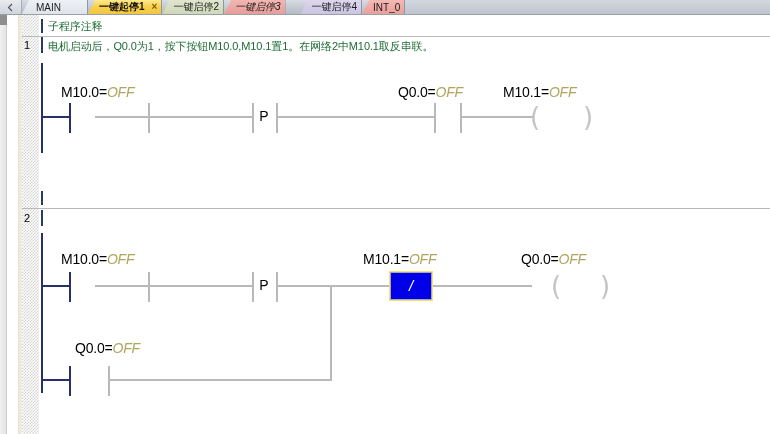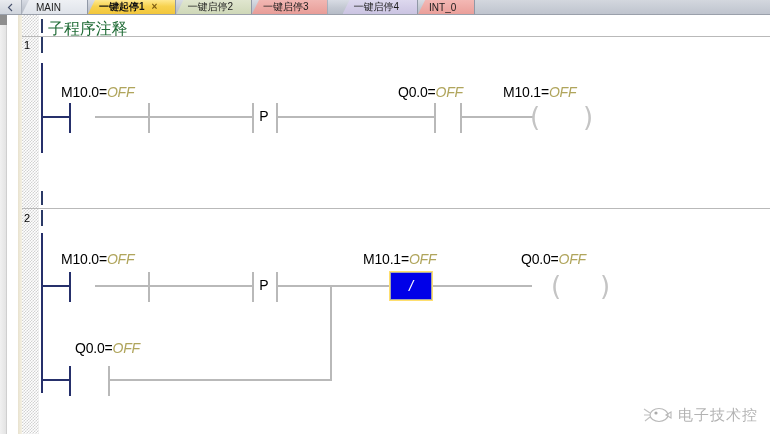--- a/index.html
+++ b/index.html
@@ -31,41 +31,41 @@
     background: linear-gradient(180deg,#e9ebef 0%, #cfd4dc 100%);
     border-right: 1px solid #a9afba;
     display: flex; align-items: center; justify-content: center;
     font-size: 8px; color: #45506b;
     line-height: 1;
   }
   .navbtn svg { display:block; }
 
   .tab {
     height: 14px;
-    padding: 0 18px 0 11px;
+    padding: 0 4px 0 11px;
     display: flex; align-items: center;
     font-size: 10px;
     color: #1b1b1b;
     white-space: nowrap;
     position: relative;
     border-right: 1px solid #9098a6;
     clip-path: polygon(7px 0, 100% 0, 100% 100%, 0 100%);
   }
   .tab.main {
     background: linear-gradient(180deg,#eef0f4 0%, #dfe3ea 100%);
     color:#1c1c1c;
     padding: 0 26px 0 14px;
   }
   .tab.active {
     background: linear-gradient(180deg,#ffe98f 0%, #f7d24f 45%, #f2c63c 100%);
     font-weight: bold;
     color: #141414;
   }
   .tab.g1 { background: linear-gradient(180deg,#e0e6cf 0%, #cfd8b8 100%); }
-  .tab.g2 { background: linear-gradient(180deg,#f1b7b3 0%, #e89d98 100%); }
+  .tab.g2 { background: linear-gradient(180deg,#f1b7b3 0%, #e89d98 100%); font-style: italic; }
   .tab.g3 { background: linear-gradient(180deg,#ddd8ee 0%, #cbc4e2 100%); margin-left: 15px; }
   .tab.g4 { background: linear-gradient(180deg,#f3b8b4 0%, #ea9f9a 100%); }
   .tab .closex {
     margin-left: 7px;
     font-size: 10px;
     color: #7a5a12;
     font-weight: bold;
     line-height: 1;
   }
   .tabfill {
@@ -128,21 +128,21 @@
   .netnum {
     position: absolute;
     font-size: 11px;
     color: #000;
     text-align: center;
     width: 14px;
   }
 
   .comment {
     position: absolute;
-    font-size: 16px;
+    font-size: 11px;
     color: #1f6b35;
     white-space: nowrap;
     letter-spacing: -0.1px;
   }
   .comment.title { color: #1f6b35; }
 
   
   .rail {
     position: absolute;
     width: 2px;
@@ -284,20 +284,21 @@
     <div class="gutter-edge-l"></div>
     <div class="gutter"></div>
 
     <div class="hdrbar" style="left:41px; top:4px; width:2px; height:14px;"></div>
     <div class="comment title" style="left:48px; top:4px;">子程序注释</div>
 
     <div class="sep" style="top:21px; width:748px;"></div>
 
     <div class="netnum" style="left:20px; top:24px;">1</div>
     <div class="hdrbar" style="left:41px; top:22px; width:2px; height:16px;"></div>
+    <div class="comment" style="left:48px; top:24px;">电机启动后，Q0.0为1，按下按钮M10.0,M10.1置1。在网络2中M10.1取反串联。</div>
 
     <div class="rail" style="left:41px; top:48px; height:90px;"></div>
 
     <div class="label" style="left:61px; top:69px;">
       <span>M10.0=</span><span class="off">OFF</span>
     </div>
     <div class="wire dark" style="left:41px; top:101px; width:28px;"></div>
     <div class="contact dark" style="left:69px; top:88px; width:26px; height:30px;">
       <div class="bar l"></div>
     </div>
@@ -380,24 +381,15 @@
     </div>
     <div class="wire dark" style="left:41px; top:364px; width:28px;"></div>
     <div class="contact dark" style="left:69px; top:351px; width:26px; height:30px;">
       <div class="bar l"></div>
     </div>
     <div class="contact" style="left:108px; top:351px; width:2px; height:30px;">
       <div class="bar l"></div>
     </div>
     <div class="wire" style="left:110px; top:364px; width:222px;"></div>
 
-    <div class="watermark">
-      <svg class="wmlogo" width="30" height="22" viewBox="0 0 30 22">
-        <ellipse cx="17" cy="11" rx="9" ry="6.5" fill="none" stroke="#5a5a5a" stroke-width="1.2"></ellipse>
-        <circle cx="14" cy="9" r="1.6" fill="#3a3a3a"></circle>
-        <path d="M8 9 L2 5 M8 11 L2 11 M8 13 L3 17" stroke="#6a6a6a" stroke-width="1.1" fill="none"></path>
-        <path d="M24 11 L29 8 L29 14 Z" fill="none" stroke="#5a5a5a" stroke-width="1.1"></path>
-      </svg>
-      <span class="wmtext">电子技术控</span>
-    </div>
 
   </div>
 </div>
 
 </body></html>

